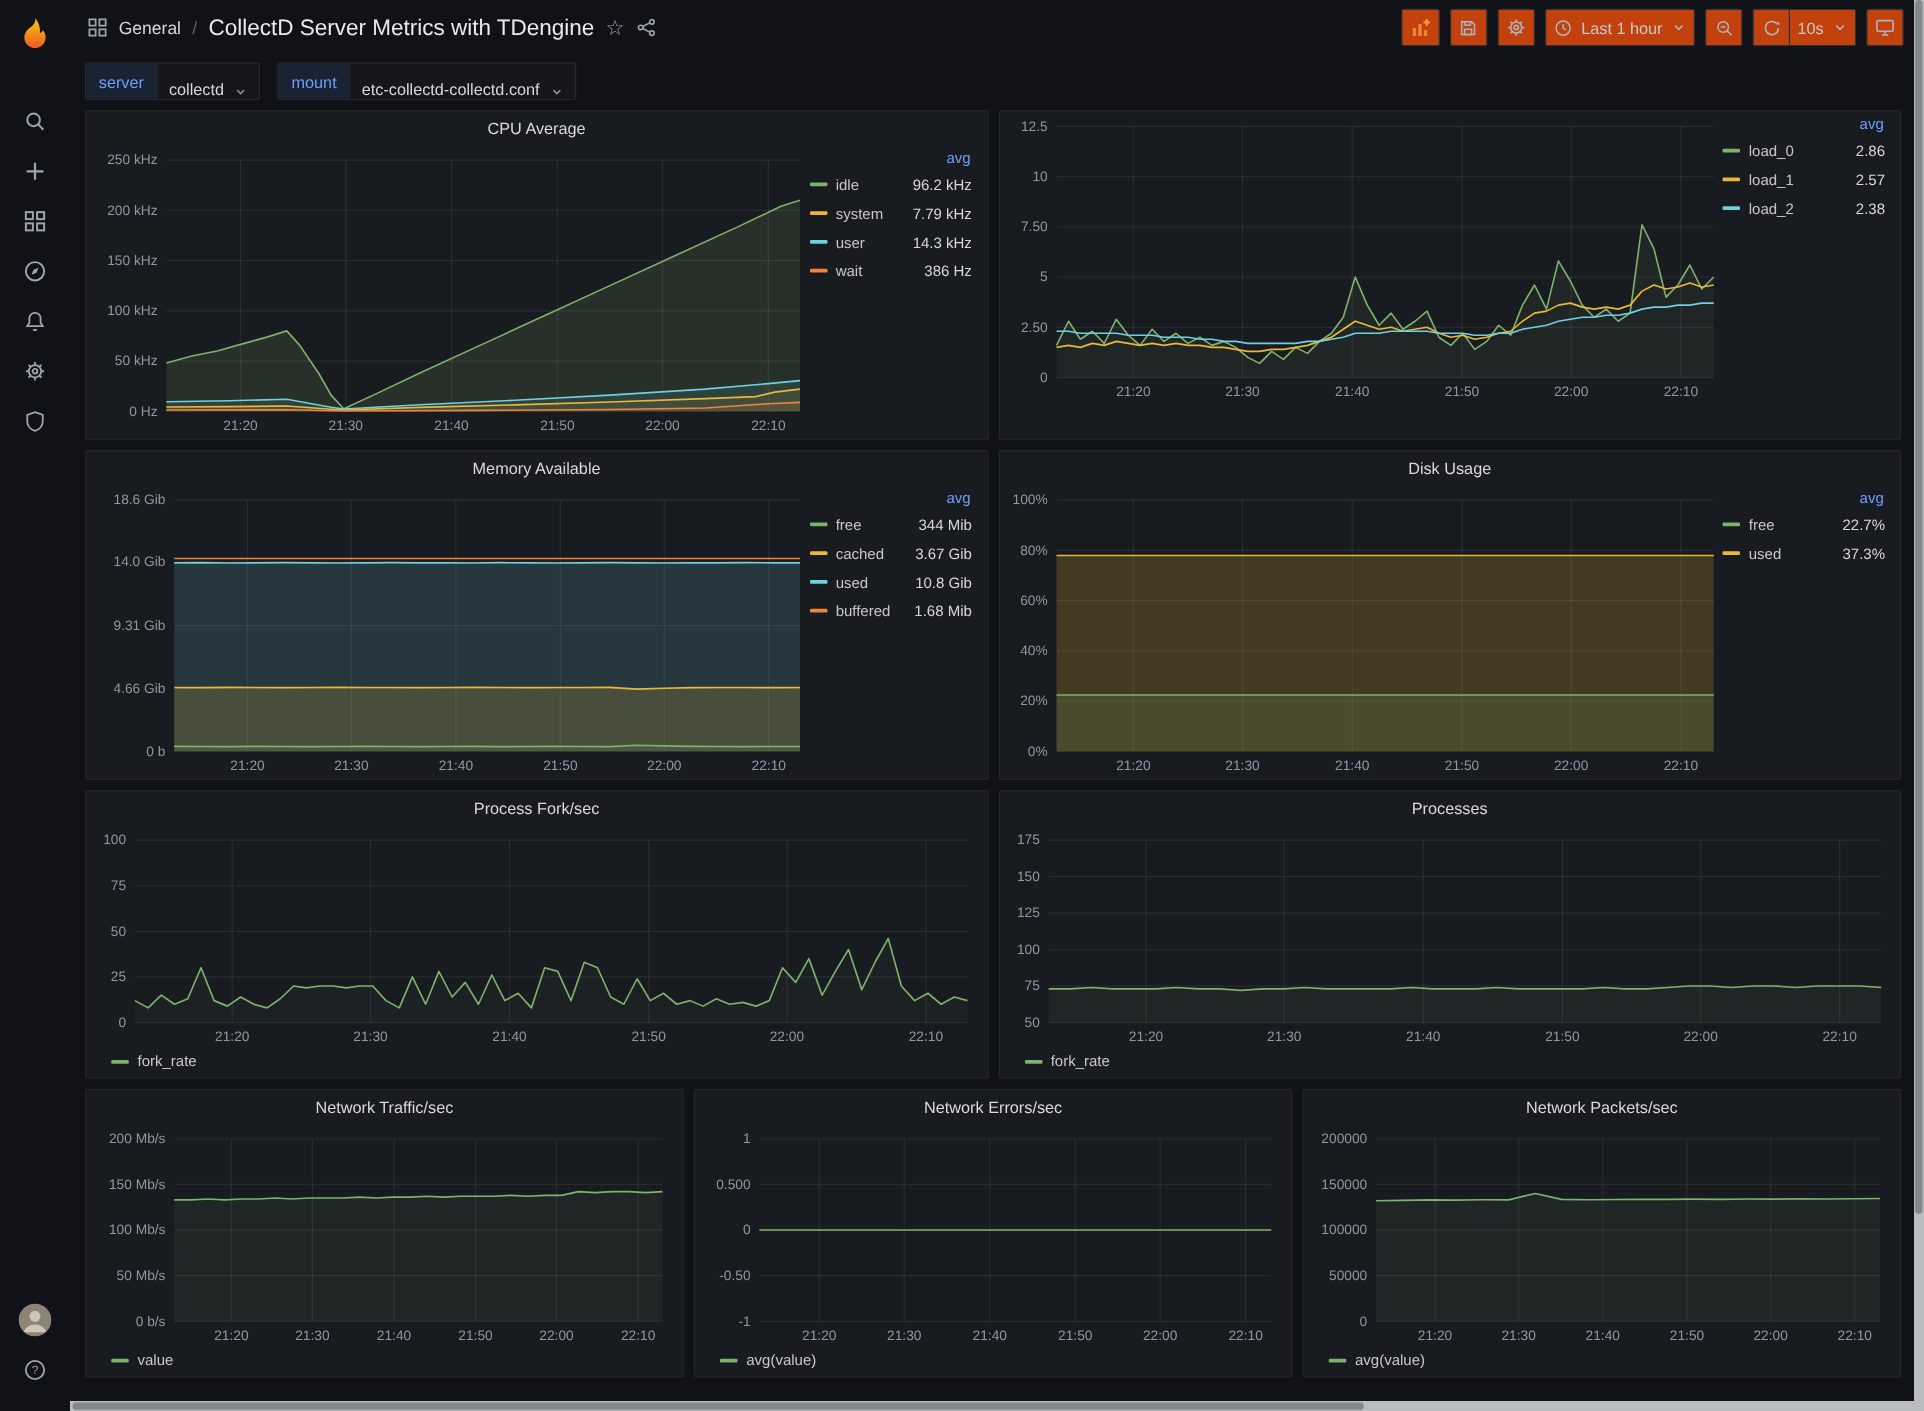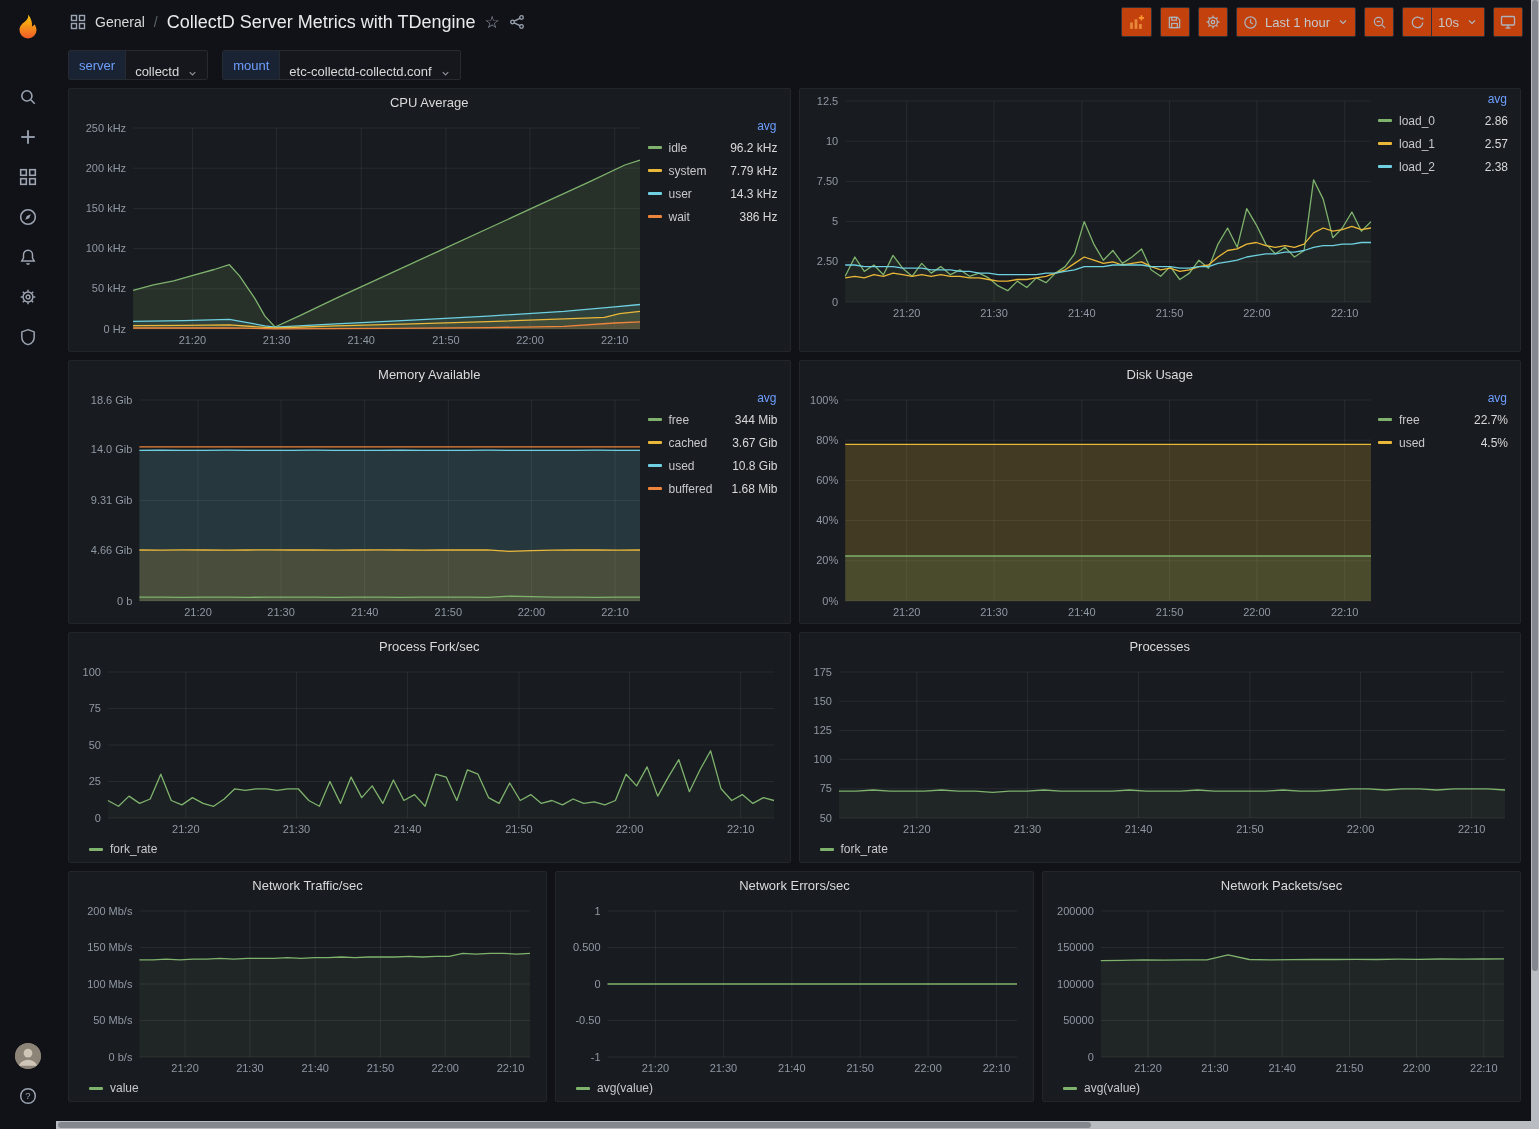--- a/index.html
+++ b/index.html
@@ -488,21 +488,21 @@
           <div class="legend-right">
               <div class="lg-head">avg</div>
               <div class="lg-row">
                 <span class="sw" style="background:#7EB26D"></span>
                 <span class="lg-name">free</span>
                 <span class="lg-val">22.7%</span>
               </div>
               <div class="lg-row">
                 <span class="sw" style="background:#EAB839"></span>
                 <span class="lg-name">used</span>
-                <span class="lg-val">4.5%</span>
+                <span class="lg-val">37.3%</span>
               </div>
             </div>
         </div>
       </section>
 
       <section class="panel span3">
         <div class="panel-header">Process Fork/sec</div>
         <div class="panel-body col">
           <div class="chart">
               <svg width="705" height="178" viewBox="0 0 705 178">

